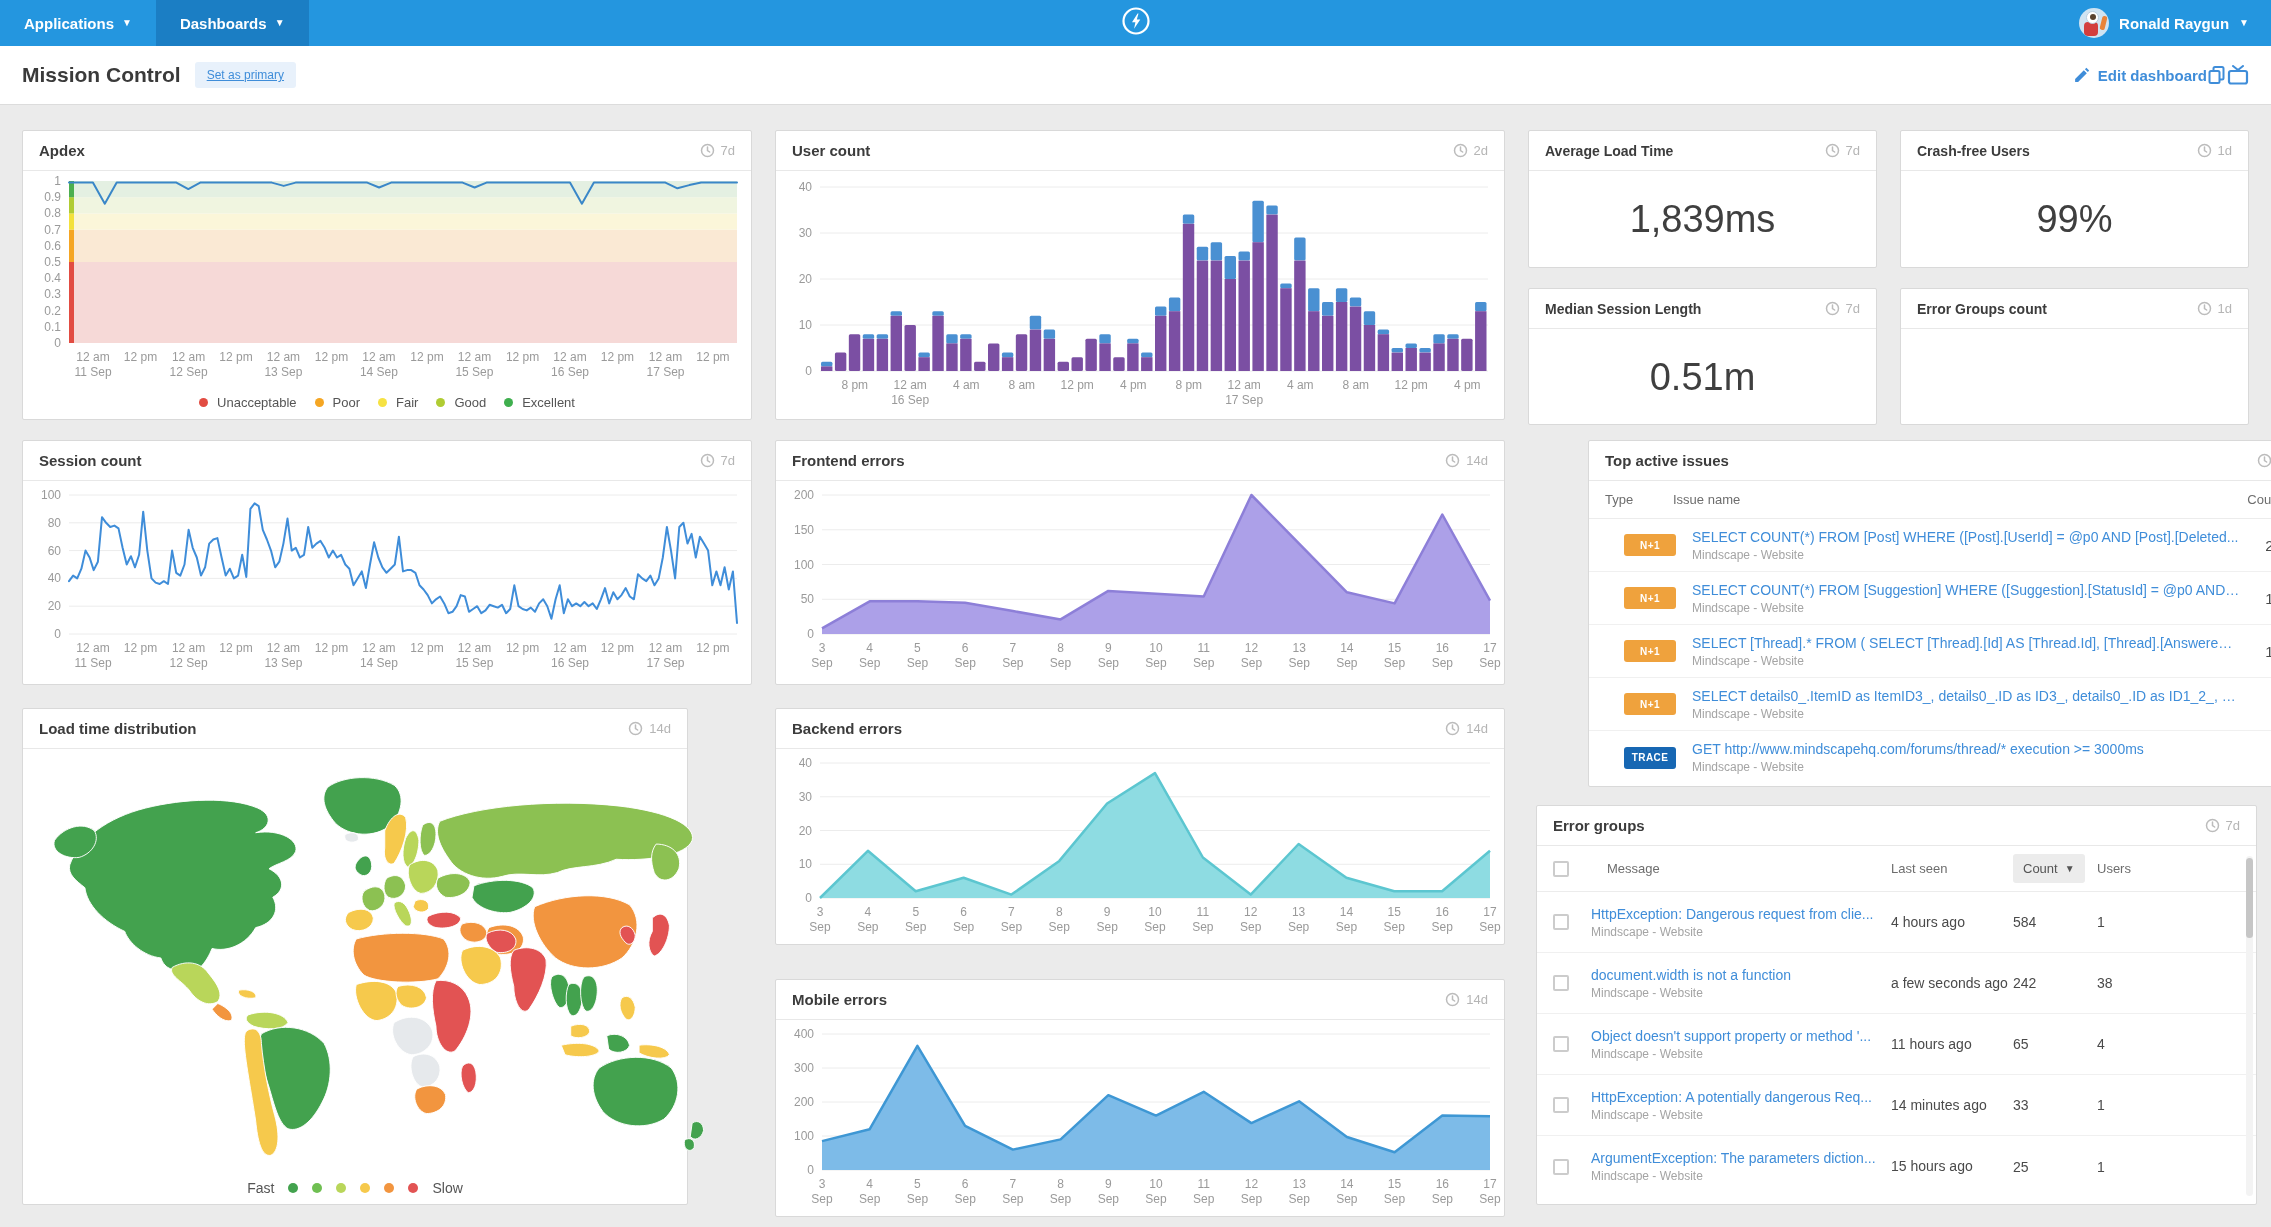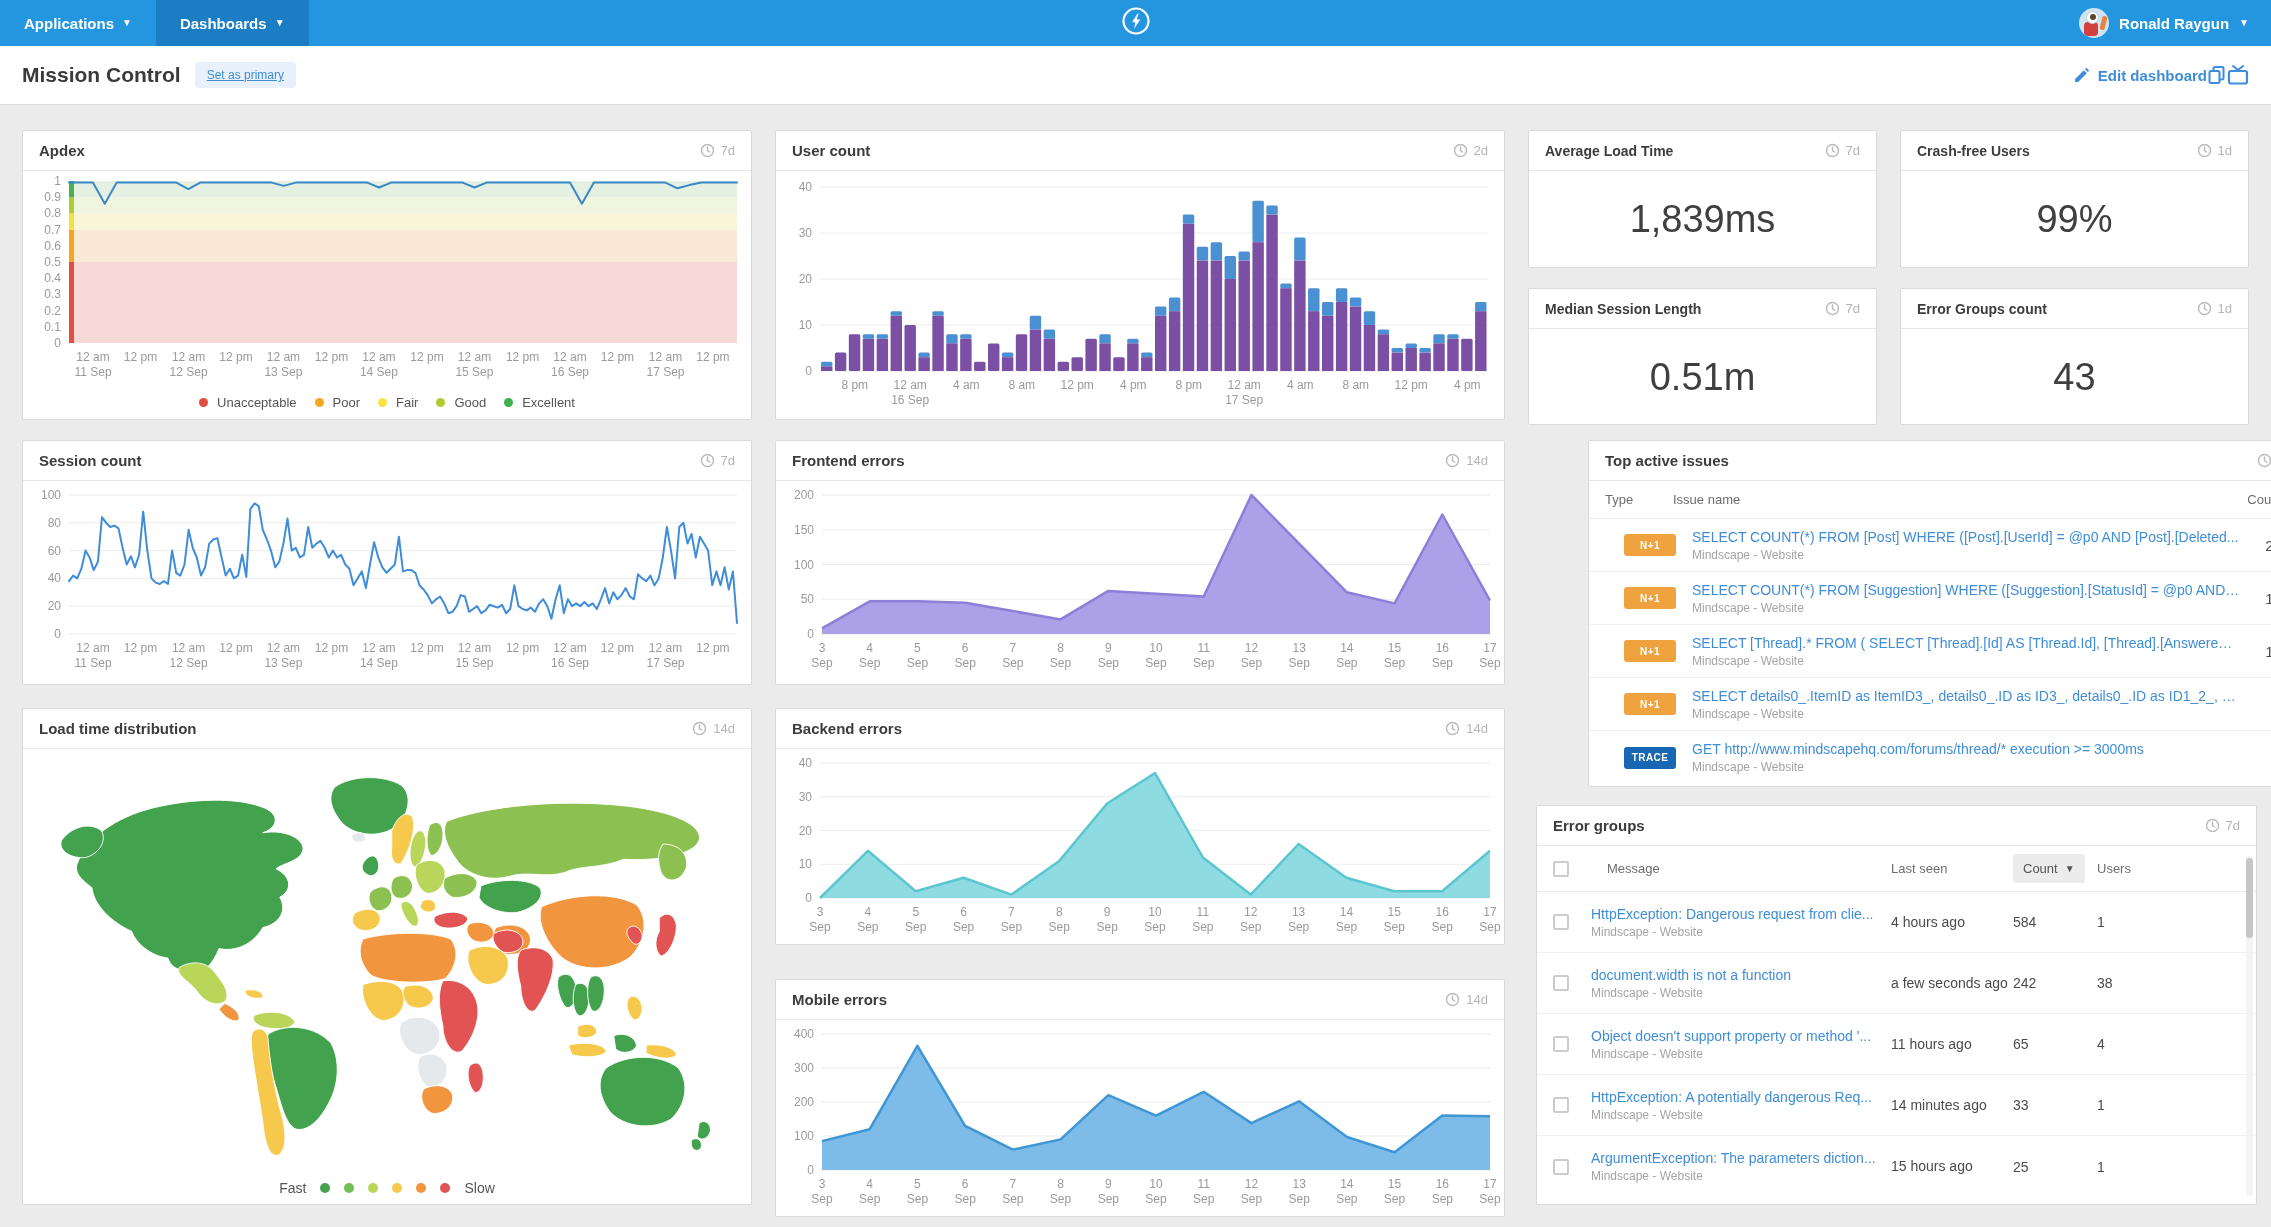--- a/index.html
+++ b/index.html
@@ -37,21 +37,21 @@
 
   .p-apdex   { left:22px;   top:130px; width:730px; height:290px; }
   .p-user    { left:775px;  top:130px; width:730px; height:290px; }
   .p-alt     { left:1528px; top:130px; width:349px; height:138px; }
   .p-cfu     { left:1900px; top:130px; width:349px; height:138px; }
   .p-msl     { left:1528px; top:288px; width:349px; height:137px; }
   .p-egc     { left:1900px; top:288px; width:349px; height:137px; }
   .p-session { left:22px;   top:440px; width:730px; height:245px; }
   .p-frontend{ left:775px;  top:440px; width:730px; height:245px; }
   .p-issues  { left:1588px; top:440px; width:721px; height:347px; }
-  .p-map     { left:22px;   top:708px; width:730px; height:497px; }
+  .p-map     { left:22px;   top:708px; width:666px; height:497px; }
   .p-backend { left:775px;  top:708px; width:730px; height:237px; }
   .p-mobile  { left:775px;  top:979px; width:730px; height:238px; }
   .p-errors  { left:1528px; top:805px; width:721px; height:400px;margin-left:8px; }
 
   .stat-val { height:96px; display:flex; align-items:center; justify-content:center; font-size:38px; color:#3f3f3f; }
 
   .chart { width:100%; }
   svg text.tick { font-family:"Liberation Sans", sans-serif; font-size:12px; fill:#9a9a9a; }
 
   .legend { display:flex; justify-content:center; align-items:center; gap:18px; height:30px; font-size:13px; color:#555; }
@@ -407,21 +407,20 @@
     <div class="p-head">
       <span class="p-title" style="font-size:14px;">Error Groups count</span>
       <span class="p-period">
         <svg width="15" height="15" viewBox="0 0 14 14">
             <circle cx="7" cy="7" r="5.6" fill="none" stroke="#bcbcbc" stroke-width="1.4"></circle>
             <path d="M7 3.8 V7 L9 8.4" fill="none" stroke="#bcbcbc" stroke-width="1.4" stroke-linecap="round"></path>
           </svg>
         <span>1d</span>
       </span>
     </div>
-    <div class="stat-val">43</div>
   </div>
 
   <div class="panel p-session">
     <div class="p-head">
       <span class="p-title">Session count</span>
       <span class="p-period">
         <svg width="15" height="15" viewBox="0 0 14 14">
             <circle cx="7" cy="7" r="5.6" fill="none" stroke="#bcbcbc" stroke-width="1.4"></circle>
             <path d="M7 3.8 V7 L9 8.4" fill="none" stroke="#bcbcbc" stroke-width="1.4" stroke-linecap="round"></path>
           </svg>

